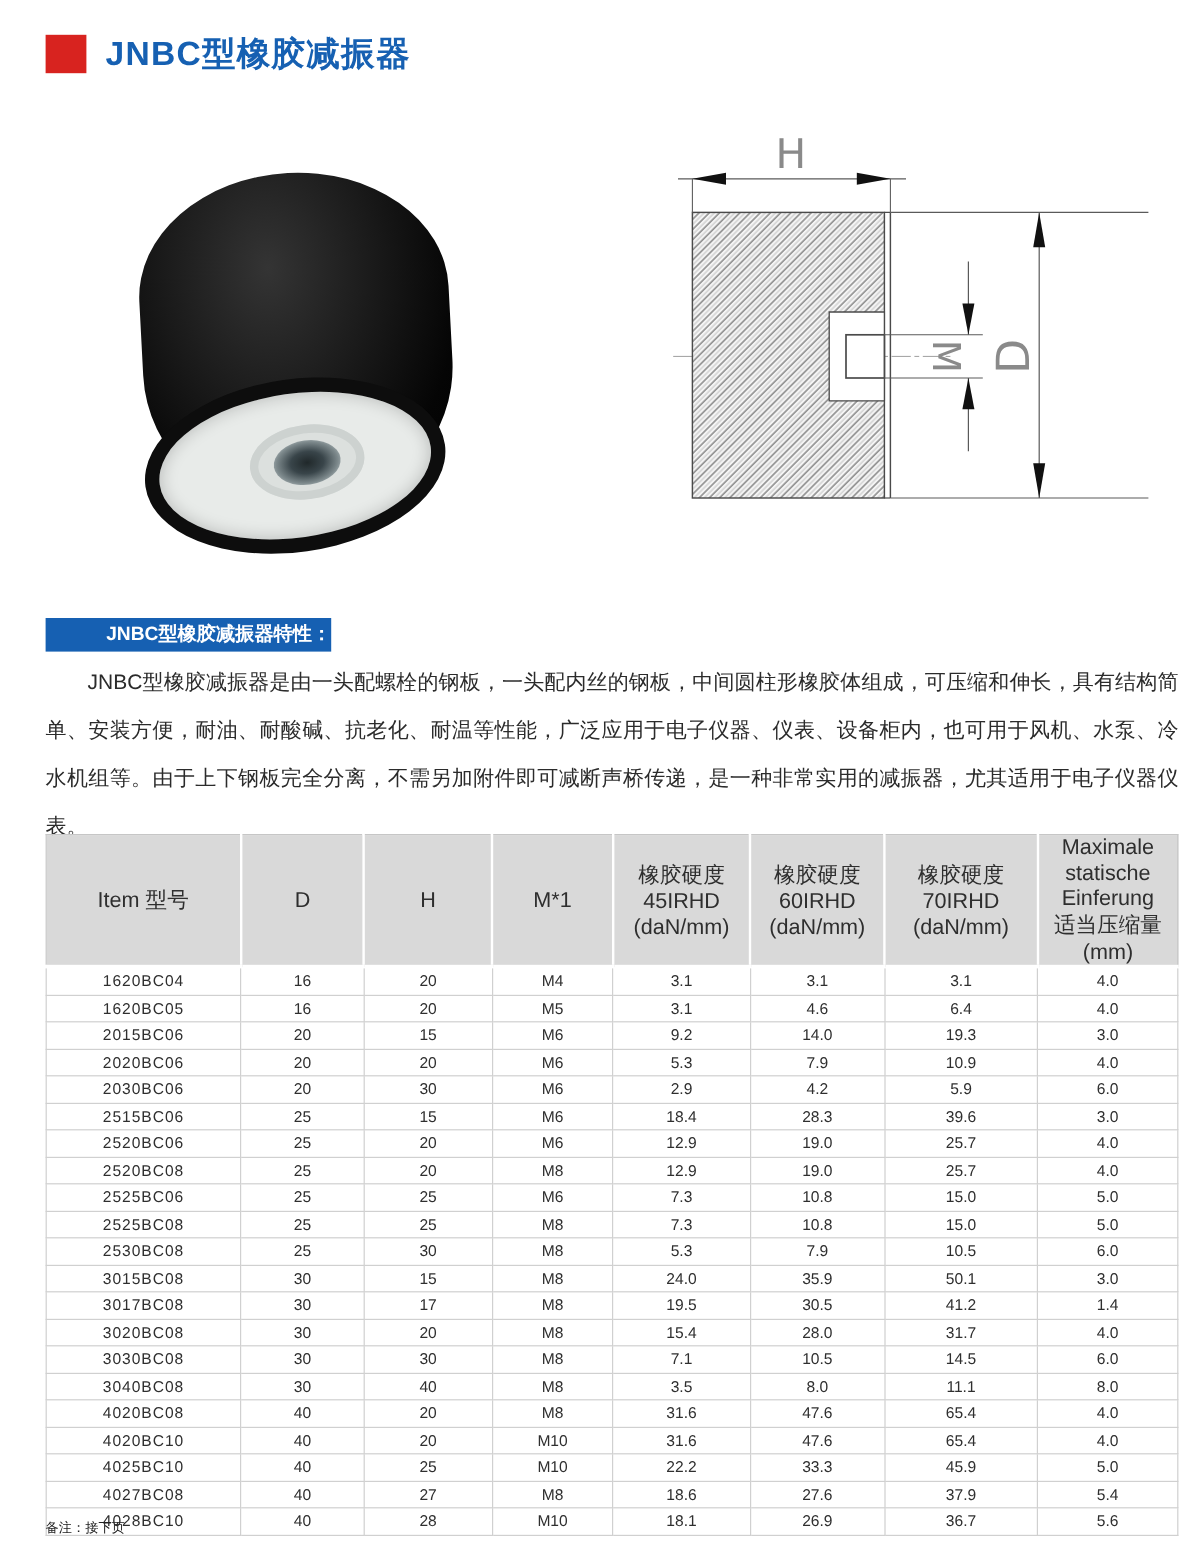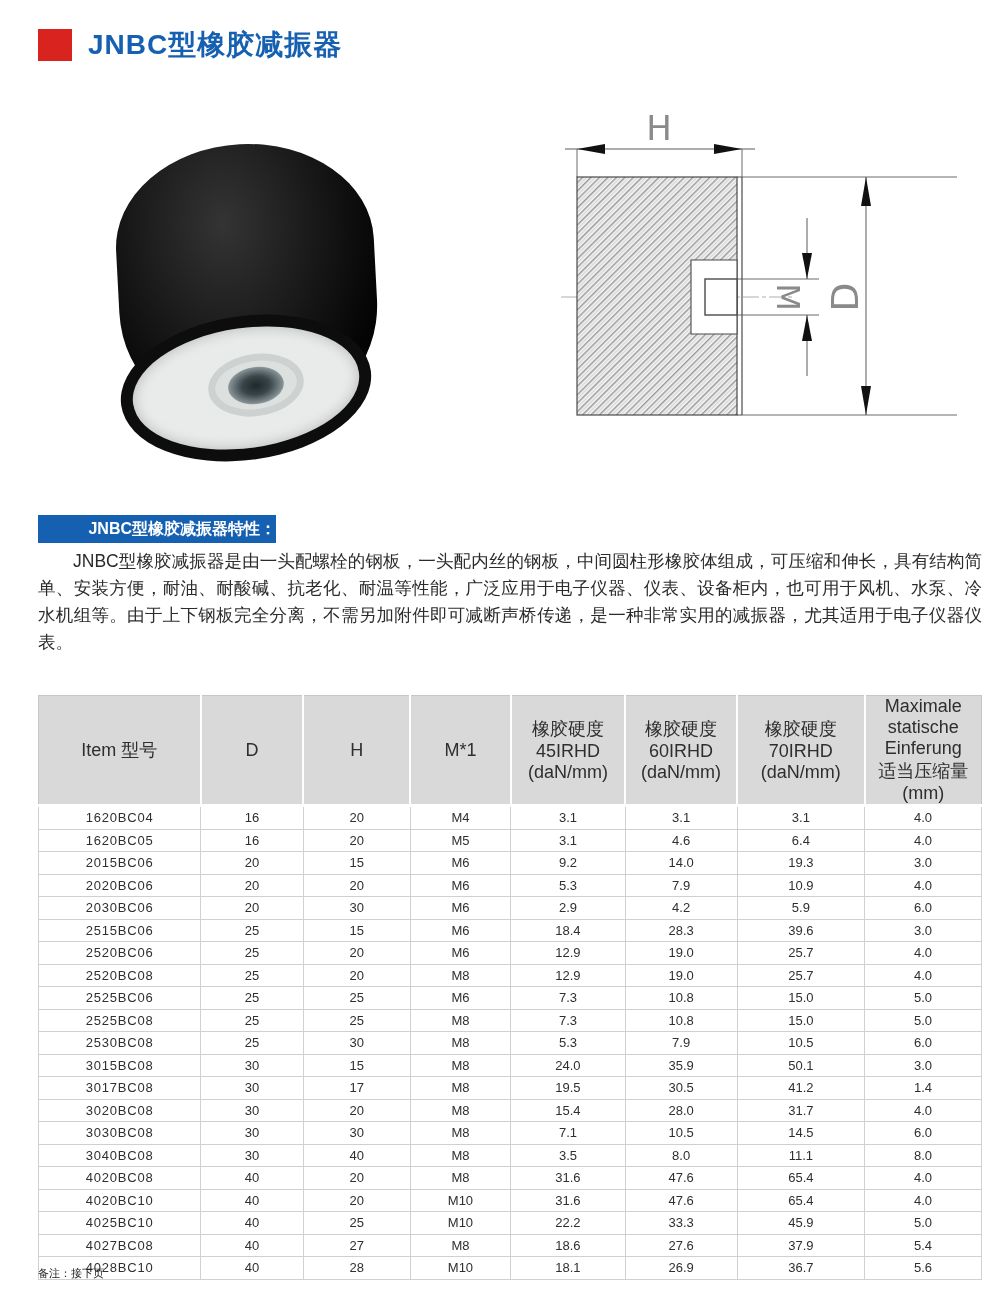--- a/index.html
+++ b/index.html
@@ -57,21 +57,21 @@
     position: absolute; left: 28px; top: 515px;
     width: 228px; height: 28px; line-height: 28px;
     background: #1660b2; color: #ffffff;
     font-size: 16px; font-weight: bold;
     padding-left: 10px;
     text-align: right;
   }
   .feature-text {
     position: absolute; left: 28px; top: 548px;
     width: 944px; margin: 0;
-    font-size: 17.5px; line-height: 27px;
+    font-size: 17.5px; line-height: 40px;
     text-align: justify; text-indent: 2em;
     color: #2b2b2b;
   }
 
   
   .spec-table-wrap { position: absolute; left: 28px; top: 695px; width: 944px; }
   table.spec { width: 100%; border-collapse: collapse; border: 1px solid #c6c6c6; table-layout: fixed; }
   table.spec th {
     background: #d9d9d9;
     font-weight: normal;

